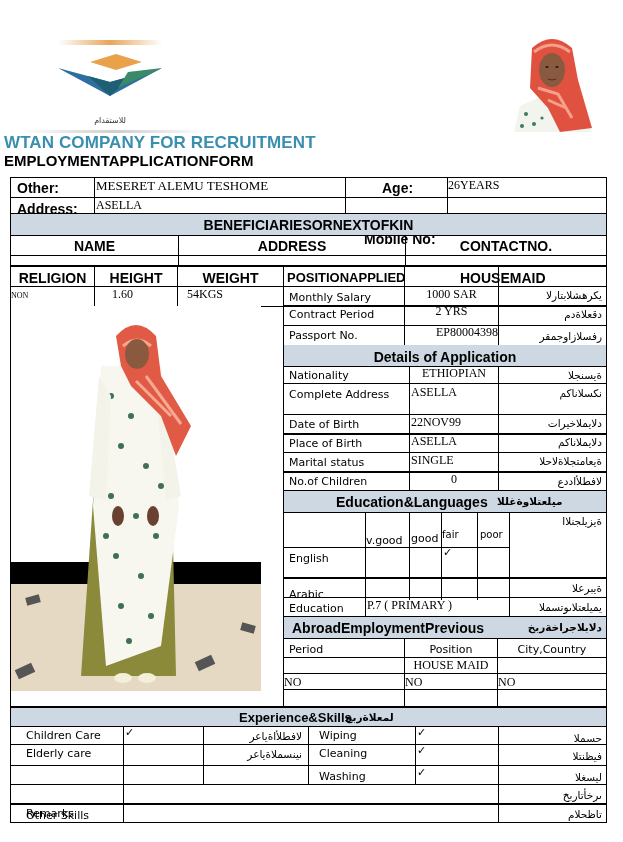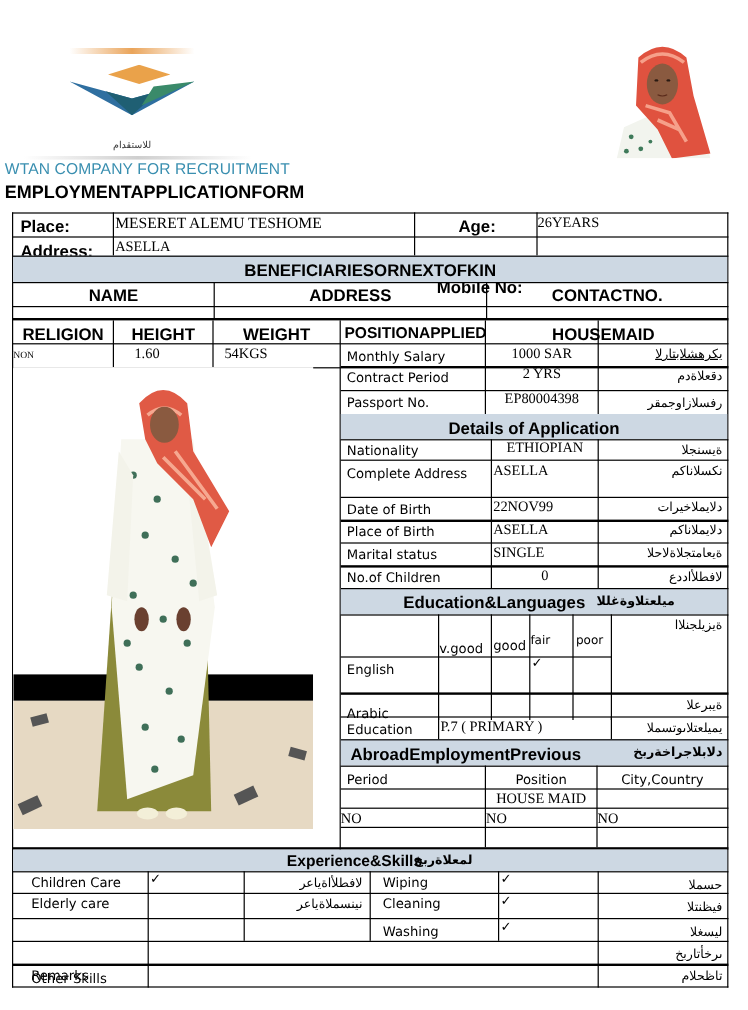--- a/index.html
+++ b/index.html
@@ -15,21 +15,21 @@
     background: linear-gradient(90deg, rgba(240,180,100,0) 0%, #eaa45a 50%, rgba(240,180,100,0) 100%); }
   #logo .diamond { position:absolute; left:40px; top:18px; width:52px; height:16px; }
   #logo .chev { position:absolute; left:8px; top:30px; width:104px; height:30px; }
   #logo .arabic-big { position:absolute; left:0; top:56px; width:120px; text-align:center;
     font-family: "DejaVu Sans", sans-serif; font-size:18px; color:#333; direction: rtl; }
   #logo .arabic-small { position:absolute; left:0; top:80px; width:120px; text-align:center;
     font-family: "DejaVu Sans", sans-serif; font-size:8px; color:#333; direction: rtl; }
   #logo-shadow { left: 20px; top: 130px; width: 190px; height: 3px;
     background: linear-gradient(90deg, rgba(200,200,200,0), #cfcfcf, rgba(200,200,200,0)); }
 
-  #company { left: 4px; top: 133px; font-size: 13px; font-weight: normal; color: #3a8fb0; letter-spacing: 0.1px; }
+  #company { left: 4px; top: 133px; font-size: 17px; font-weight: bold; color: #3a8fb0; letter-spacing: 0.1px; }
   #form-title { left: 4px; top: 152px; font-size: 15px; font-weight: bold; color: #000; text-align: center; }
 
   
   #portrait { left: 508px; top: 28px; width: 88px; height: 104px; overflow: hidden; background: #fff; }
 
   
   .hl { position:absolute; height:1px; background:#000; }
   .hl2 { position:absolute; height:2px; background:#000; }
   .vl { position:absolute; width:1px; background:#000; }
   .band { position:absolute; background:#cdd8e3; }
@@ -86,21 +86,21 @@
   </svg>
 </div>
 
 <div class="vl" style="left:10px; top:177px; height:646px;"></div>
 <div class="vl" style="left:606px; top:177px; height:646px;"></div>
 
 <div class="hl" style="left:10px; top:177px; width:597px;"></div>
 <div class="vl" style="left:94px; top:177px; height:36px;"></div>
 <div class="vl" style="left:345px; top:177px; height:36px;"></div>
 <div class="vl" style="left:447px; top:177px; height:36px;"></div>
-<div class="t lbl" style="left:17px; top:181px; font-size:14px;">Place:</div>
+<div class="t lbl" style="left:17px; top:181px; font-size:14px;">Other:</div>
 <div class="t val" style="left:96px; top:179px; font-size:13px;">MESERET ALEMU TESHOME</div>
 <div class="t lbl" style="left:382px; top:181px; font-size:14px;">Age:</div>
 <div class="t val" style="left:448px; top:179px;">26YEARS</div>
 
 <div class="hl" style="left:10px; top:197px; width:597px;"></div>
 <div class="t lbl" style="left:17px; top:202px; font-size:14px;">Address:</div>
 <div class="t val" style="left:96px; top:199px;">ASELLA</div>
 <div class="t lbl" style="left:364px; top:202px; font-size:14px;margin-top:30px;">Mobile No:</div>
 <div class="t val" style="left:449px; top:199px;"></div>
 
@@ -130,28 +130,28 @@
 <div class="t hdr" style="left:287px; top:271px;">POSITIONAPPLIED</div>
 <div class="t hdr" style="left:412px; top:271px; font-size:14px;padding-left:48px;">HOUSEMAID</div>
 <div class="hl" style="left:10px; top:286px; width:597px;"></div>
 <div class="t tiny" style="left:11px; top:292px;">NON</div>
 <div class="t val" style="left:112px; top:288px;">1.60</div>
 <div class="t val" style="left:187px; top:288px;">54KGS</div>
 <div class="hl" style="left:10px; top:306px; width:274px;"></div>
 
 <div class="t small" style="left:289px; top:292px;">Monthly Salary</div>
 <div class="t val" style="left:405px; top:288px; width:93px; text-align:center;">1000 SAR</div>
-<div class="t ar" style="left:500px; top:290px; width:102px;text-decoration:underline;">يكرهشلابتارلا</div>
+<div class="t ar" style="left:500px; top:290px; width:102px;">يكرهشلابتارلا</div>
 <div class="hl2" style="left:284px; top:305px; width:323px;"></div>
 <div class="t small" style="left:289px; top:309px;">Contract Period</div>
 <div class="t val" style="left:405px; top:305px; width:93px; text-align:center;">2 YRS</div>
 <div class="t ar" style="left:500px; top:309px; width:102px;">دقعلاةدم</div>
 <div class="hl" style="left:284px; top:325px; width:323px;"></div>
 <div class="t small" style="left:289px; top:330px;">Passport No.</div>
-<div class="t val" style="left:405px; top:326px; width:93px; text-align:center;">EP80004398</div>
+<div class="t val" style="left:405px; top:326px; width:93px; text-align:right;">EP80004398</div>
 <div class="t ar" style="left:500px; top:331px; width:102px;">رفسلازاوجمقر</div>
 
 <div class="band" style="left:284px; top:345px; width:322px; height:21px;"></div>
 <div class="t hdr" style="left:284px; top:350px; width:322px; text-align:center; font-size:14px;">Details of Application</div>
 <div class="hl" style="left:284px; top:366px; width:323px;"></div>
 <div class="vl" style="left:409px; top:366px; height:125px;"></div>
 <div class="vl" style="left:498px; top:366px; height:125px;"></div>
 
 <div class="t small" style="left:289px; top:370px;">Nationality</div>
 <div class="t val" style="left:410px; top:367px; width:88px; text-align:center;">ETHIOPIAN</div>

